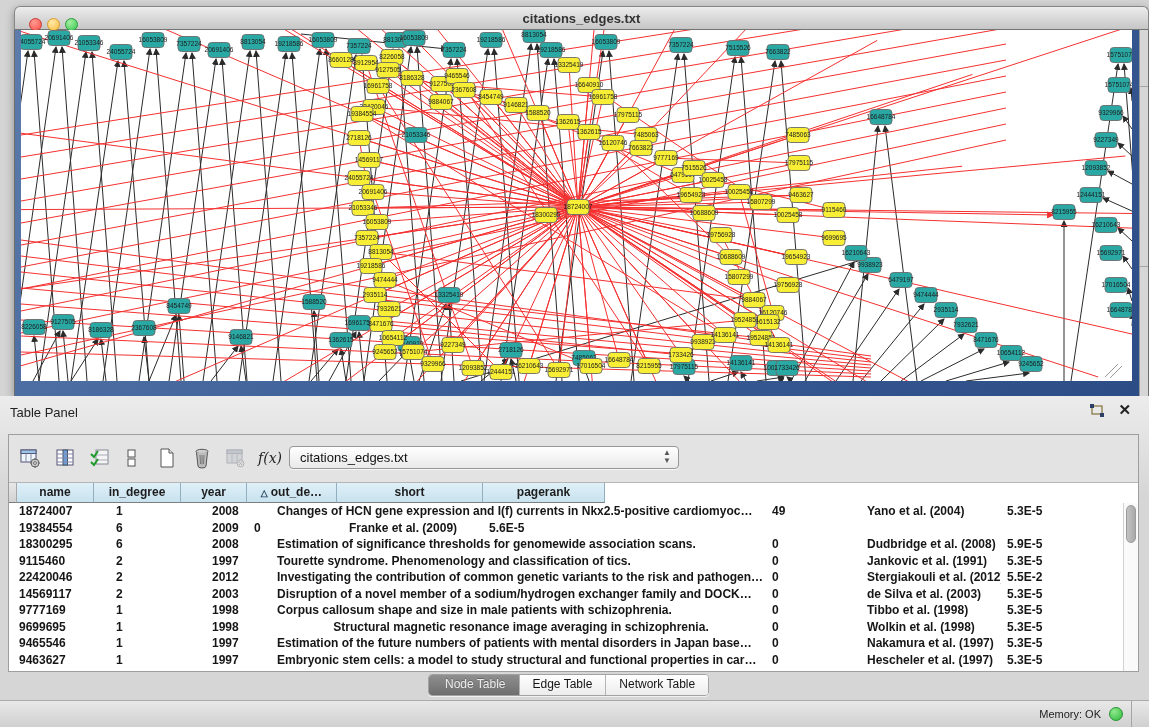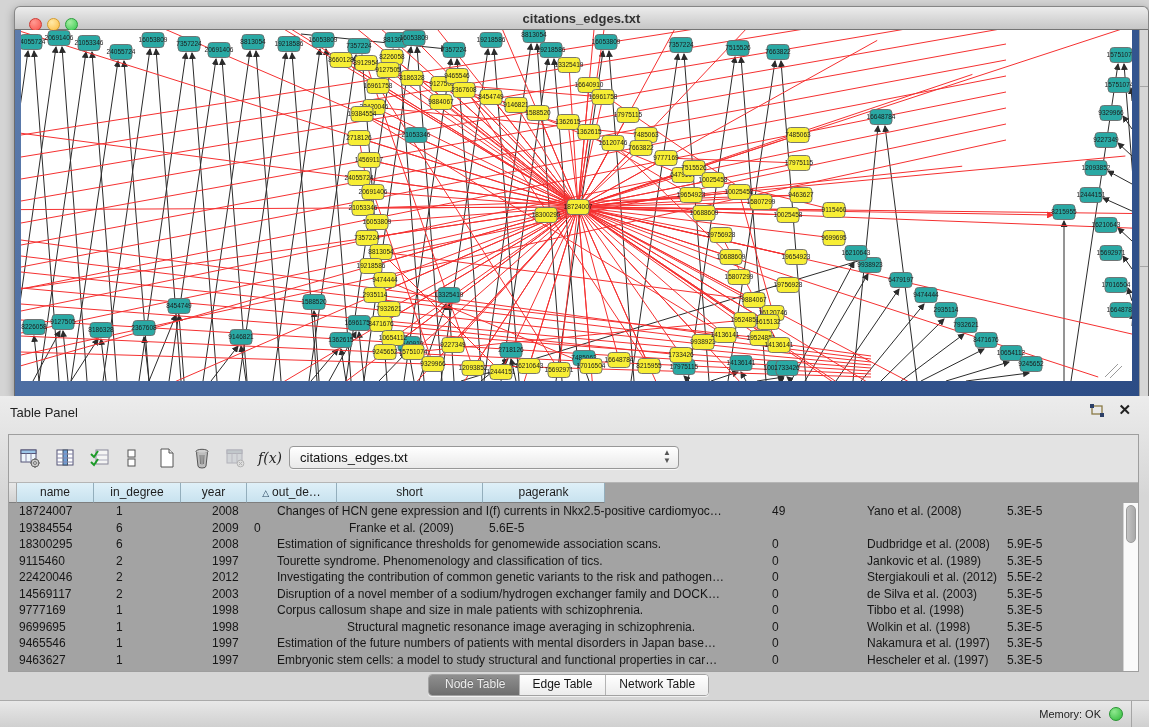--- a/index.html
+++ b/index.html
@@ -35,21 +35,21 @@
 
   #inner-panel{position:absolute;left:8px;top:38px;width:1131px;height:238px;
                background:#e3e3e3;border:1px solid #9e9e9e;box-sizing:border-box;}
   #toolbar{position:absolute;left:0;top:0;right:0;height:47px;}
   .tool{position:absolute;top:10px;width:26px;height:26px;display:flex;align-items:center;justify-content:center;}
   #dd{position:absolute;left:280px;top:11px;width:390px;height:23px;border:1px solid #979797;border-radius:4px;
       background:linear-gradient(#ffffff,#e9e9e9);box-sizing:border-box;box-shadow:0 1px 0 rgba(255,255,255,.7);}
   #dd .val{position:absolute;left:10px;top:3px;font-size:13px;color:#111;}
   #dd .stepper{position:absolute;right:7px;top:2px;font-size:8px;line-height:8px;color:#555;text-align:center;}
 
-  #table-area{position:absolute;left:0;top:47px;right:0;bottom:0;background:#a3a3a3;border-top:1px solid #b5b5b5;}
+  #table-area{position:absolute;left:0;top:47px;right:0;bottom:0;background:#ffffff;border-top:1px solid #b5b5b5;font-weight:bold;}
   #thead{position:absolute;left:0;top:0;height:20px;display:flex;}
   .hcell{box-sizing:border-box;height:20px;line-height:19px;text-align:center;font-size:12px;color:#1d1d1d;
          background:linear-gradient(#dff0f8,#c8e2ef);border-right:1px solid #93aebc;border-bottom:1px solid #7e7e7e;
          overflow:hidden;white-space:nowrap;}
   .hgutter{background:linear-gradient(#e8e8e8,#d2d2d2);border-right:1px solid #a8a8a8;border-bottom:1px solid #7e7e7e;box-sizing:border-box;}
   .sort-tri{font-size:9px;color:#1d3c57;margin-right:3px;}
   #rows{position:absolute;left:0;top:20px;right:15px;bottom:0;overflow:hidden;}
   .trow{display:flex;height:16.5px;line-height:16.5px;font-size:12px;color:#161616;}
   .tcell{box-sizing:border-box;overflow:hidden;white-space:nowrap;}
   #vscroll{position:absolute;right:0;top:20px;bottom:0;width:15px;background:#fafafa;border-left:1px solid #d2d2d2;box-sizing:border-box;}
@@ -1028,21 +1028,21 @@
             <div class="hcell" style="width: 122px;">pagerank</div>
           </div>
         <div id="rows">
             <div class="trow">
               <div class="tcell" style="width: 8px;"></div>
               <div class="tcell" style="width: 77px; padding-left: 2px;">18724007</div>
               <div class="tcell" style="width: 87px; padding-left: 22px;">1</div>
               <div class="tcell" style="width: 66px; padding-left: 31px;">2008</div>
               <div class="tcell" style="width: 518px; padding-left: 30px;">Changes of HCN gene expression and I(f) currents in Nkx2.5-positive cardiomyoc…</div>
               <div class="tcell" style="width: 90px; padding-left: 7px;">49</div>
-              <div class="tcell" style="width: 146px; padding-left: 12px;">Yano et al. (2008)</div>
+              <div class="tcell" style="width: 146px; padding-left: 12px;">Yano et al. (2004)</div>
               <div class="tcell" style="width: 122px; padding-left: 6px;">5.3E-5</div>
             </div>
             <div class="trow">
               <div class="tcell" style="width: 8px;"></div>
               <div class="tcell" style="width: 77px; padding-left: 2px;">19384554</div>
               <div class="tcell" style="width: 87px; padding-left: 22px;">6</div>
               <div class="tcell" style="width: 66px; padding-left: 31px;">2009</div>
               <div class="tcell" style="width: 90px; padding-left: 7px;">0</div>
               <div class="tcell" style="width: 146px; padding-left: 12px;">Franke et al. (2009)</div>
               <div class="tcell" style="width: 122px; padding-left: 6px;">5.6E-5</div>
@@ -1057,21 +1057,21 @@
               <div class="tcell" style="width: 146px; padding-left: 12px;">Dudbridge et al. (2008)</div>
               <div class="tcell" style="width: 122px; padding-left: 6px;">5.9E-5</div>
             </div>
             <div class="trow">
               <div class="tcell" style="width: 8px;"></div>
               <div class="tcell" style="width: 77px; padding-left: 2px;">9115460</div>
               <div class="tcell" style="width: 87px; padding-left: 22px;">2</div>
               <div class="tcell" style="width: 66px; padding-left: 31px;">1997</div>
               <div class="tcell" style="width: 518px; padding-left: 30px;">Tourette syndrome. Phenomenology and classification of tics.</div>
               <div class="tcell" style="width: 90px; padding-left: 7px;">0</div>
-              <div class="tcell" style="width: 146px; padding-left: 12px;">Jankovic et al. (1989)</div>
+              <div class="tcell" style="width: 146px; padding-left: 12px;">Jankovic et al. (1991)</div>
               <div class="tcell" style="width: 122px; padding-left: 6px;">5.3E-5</div>
             </div>
             <div class="trow">
               <div class="tcell" style="width: 8px;"></div>
               <div class="tcell" style="width: 77px; padding-left: 2px;">22420046</div>
               <div class="tcell" style="width: 87px; padding-left: 22px;">2</div>
               <div class="tcell" style="width: 66px; padding-left: 31px;">2012</div>
               <div class="tcell" style="width: 518px; padding-left: 30px;">Investigating the contribution of common genetic variants to the risk and pathogen…</div>
               <div class="tcell" style="width: 90px; padding-left: 7px;">0</div>
               <div class="tcell" style="width: 146px; padding-left: 12px;">Stergiakouli et al. (2012)</div>

